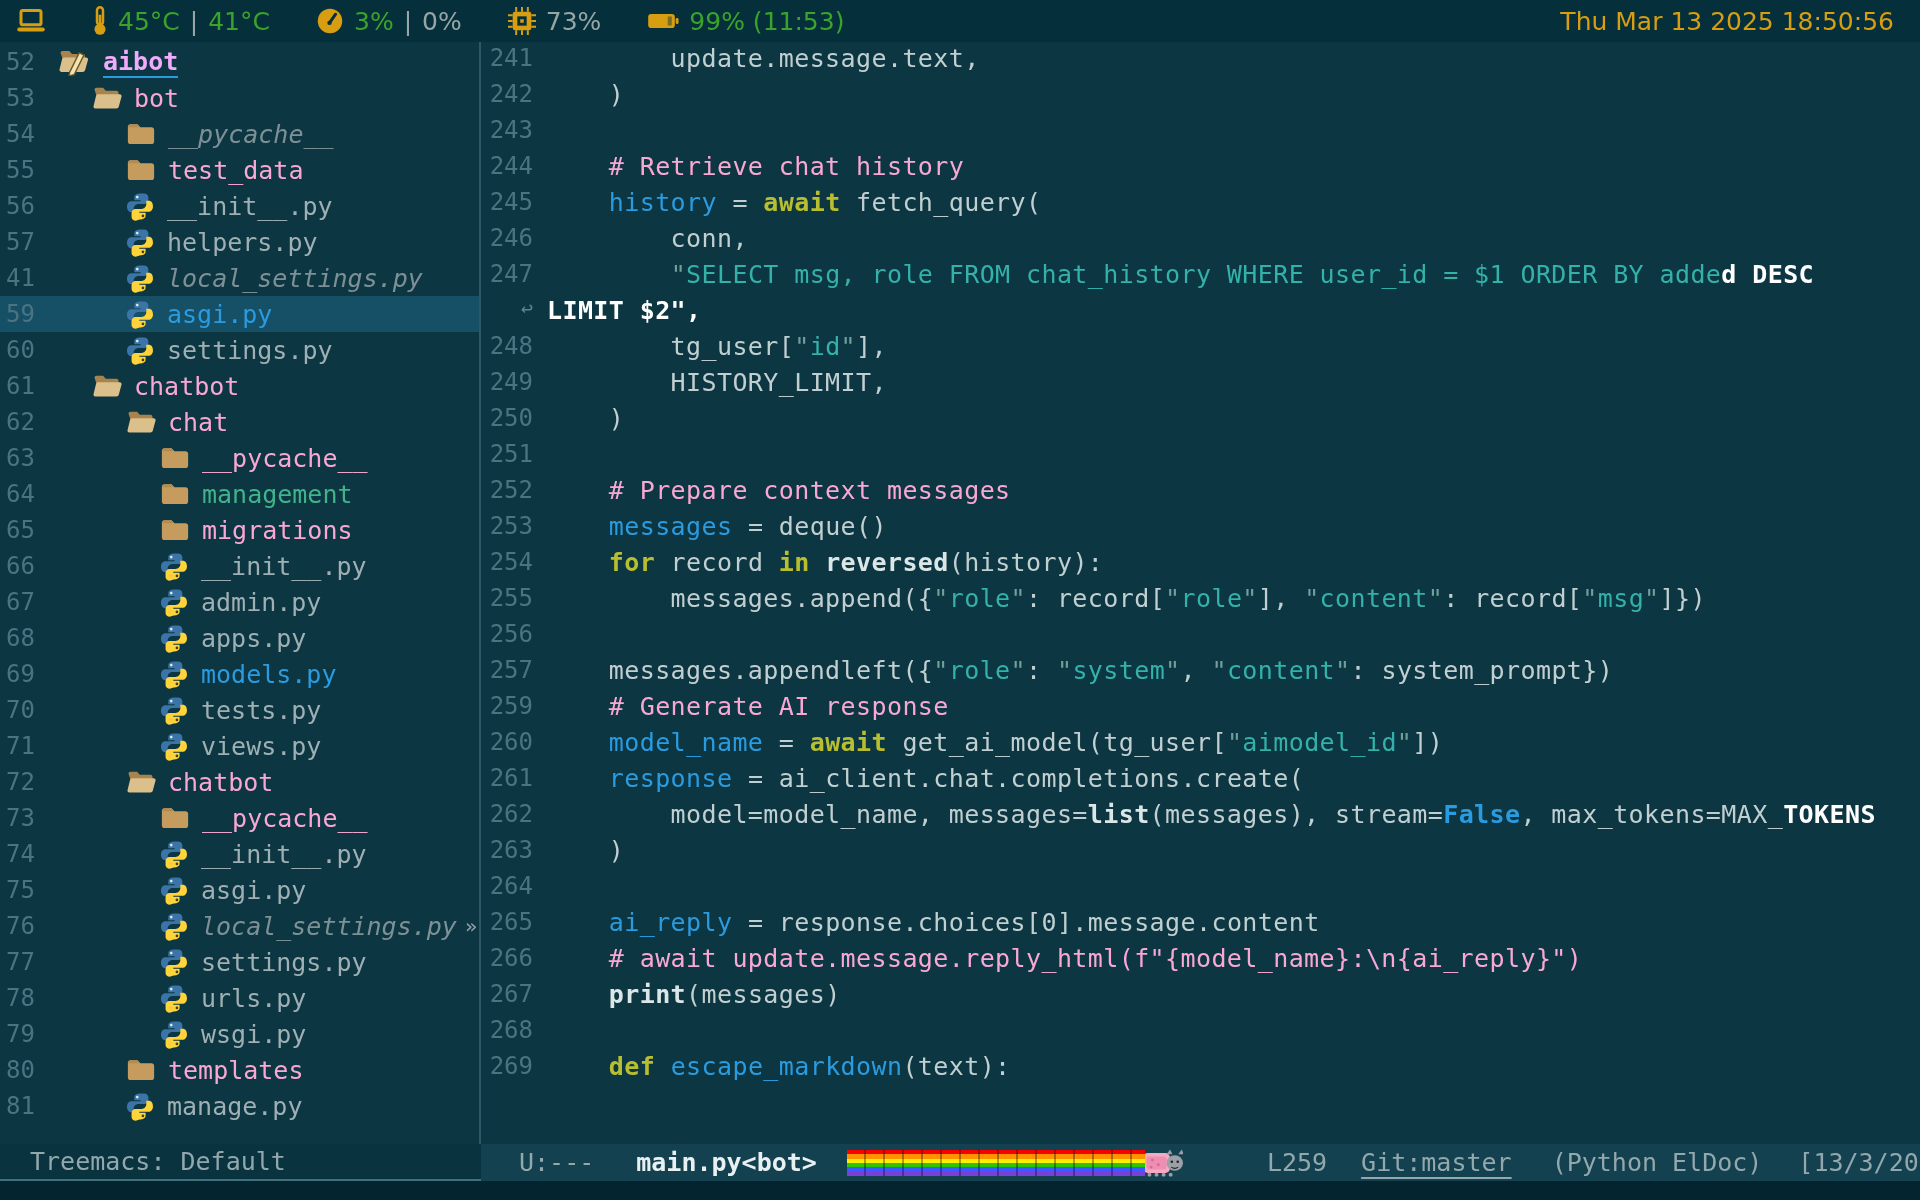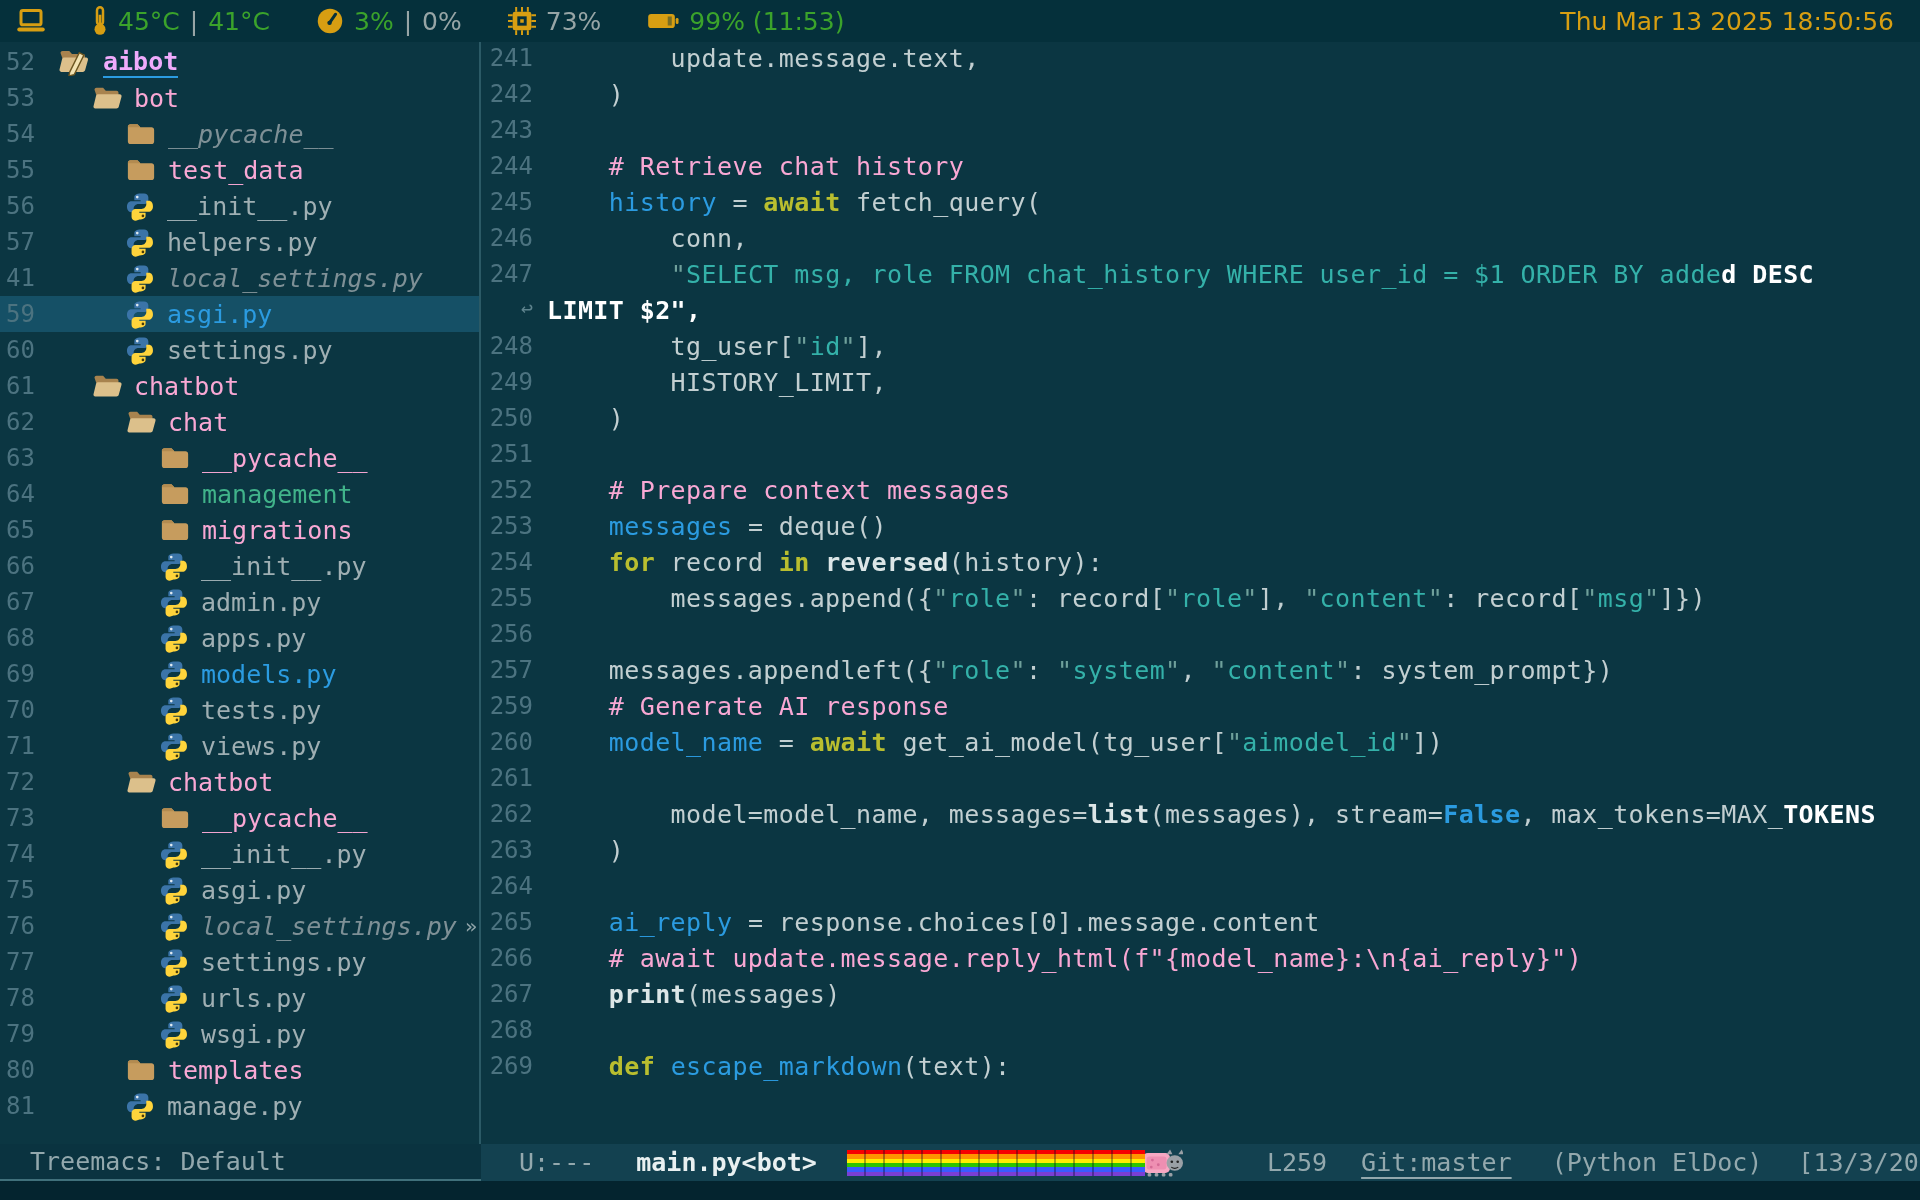--- a/index.html
+++ b/index.html
@@ -341,21 +341,21 @@
       <div class="crow"><span class="cnum">250</span><span class="ctext"><span class="sd">    )</span></span></div>
       <div class="crow"><span class="cnum">251</span><span class="ctext"></span></div>
       <div class="crow"><span class="cnum">252</span><span class="ctext"><span class="sc">    # Prepare context messages</span></span></div>
       <div class="crow"><span class="cnum">253</span><span class="ctext"><span class="sd">    </span><span class="sf">messages</span><span class="sd"> = deque()</span></span></div>
       <div class="crow"><span class="cnum">254</span><span class="ctext"><span class="sd">    </span><span class="sk">for</span><span class="sd"> record </span><span class="sk">in</span><span class="sd"> </span><span class="sb">reversed</span><span class="sd">(history):</span></span></div>
       <div class="crow"><span class="cnum">255</span><span class="ctext"><span class="sd">        messages.append({</span><span class="sq">"</span><span class="ss">role</span><span class="sq">"</span><span class="sd">: record[</span><span class="sq">"</span><span class="ss">role</span><span class="sq">"</span><span class="sd">], </span><span class="sq">"</span><span class="ss">content</span><span class="sq">"</span><span class="sd">: record[</span><span class="sq">"</span><span class="ss">msg</span><span class="sq">"</span><span class="sd">]})</span></span></div>
       <div class="crow"><span class="cnum">256</span><span class="ctext"></span></div>
       <div class="crow"><span class="cnum">257</span><span class="ctext"><span class="sd">    messages.appendleft({</span><span class="sq">"</span><span class="ss">role</span><span class="sq">"</span><span class="sd">: </span><span class="sq">"</span><span class="ss">system</span><span class="sq">"</span><span class="sd">, </span><span class="sq">"</span><span class="ss">content</span><span class="sq">"</span><span class="sd">: system_prompt})</span></span></div>
       <div class="crow"><span class="cnum">259</span><span class="ctext"><span class="sc">    # Generate AI response</span></span></div>
       <div class="crow"><span class="cnum">260</span><span class="ctext"><span class="sd">    </span><span class="sf">model_name</span><span class="sd"> = </span><span class="sk">await</span><span class="sd"> get_ai_model(tg_user[</span><span class="sq">"</span><span class="ss">aimodel_id</span><span class="sq">"</span><span class="sd">])</span></span></div>
-      <div class="crow"><span class="cnum">261</span></div>
+      <div class="crow"><span class="cnum">261</span><span class="ctext"><span class="sd">    </span><span class="sf">response</span><span class="sd"> = ai_client.chat.completions.create(</span></span></div>
       <div class="crow"><span class="cnum">262</span><span class="ctext"><span class="sd">        model=model_name, messages=</span><span class="sb">list</span><span class="sd">(messages), stream=</span><span class="sB">False</span><span class="sd">, max_tokens=MAX_</span><span class="sr">TOKENS</span></span></div>
       <div class="crow"><span class="cnum">263</span><span class="ctext"><span class="sd">    )</span></span></div>
       <div class="crow"><span class="cnum">264</span><span class="ctext"></span></div>
       <div class="crow"><span class="cnum">265</span><span class="ctext"><span class="sd">    </span><span class="sf">ai_reply</span><span class="sd"> = response.choices[0].message.content</span></span></div>
       <div class="crow"><span class="cnum">266</span><span class="ctext"><span class="sc">    # await update.message.reply_html(f"{model_name}:\n{ai_reply}")</span></span></div>
       <div class="crow"><span class="cnum">267</span><span class="ctext"><span class="sd">    </span><span class="sb">print</span><span class="sd">(messages)</span></span></div>
       <div class="crow"><span class="cnum">268</span><span class="ctext"></span></div>
       <div class="crow"><span class="cnum">269</span><span class="ctext"><span class="sd">    </span><span class="sk">def</span><span class="sd"> </span><span class="sf">escape_markdown</span><span class="sd">(text):</span></span></div>
     </div>
 </div>

